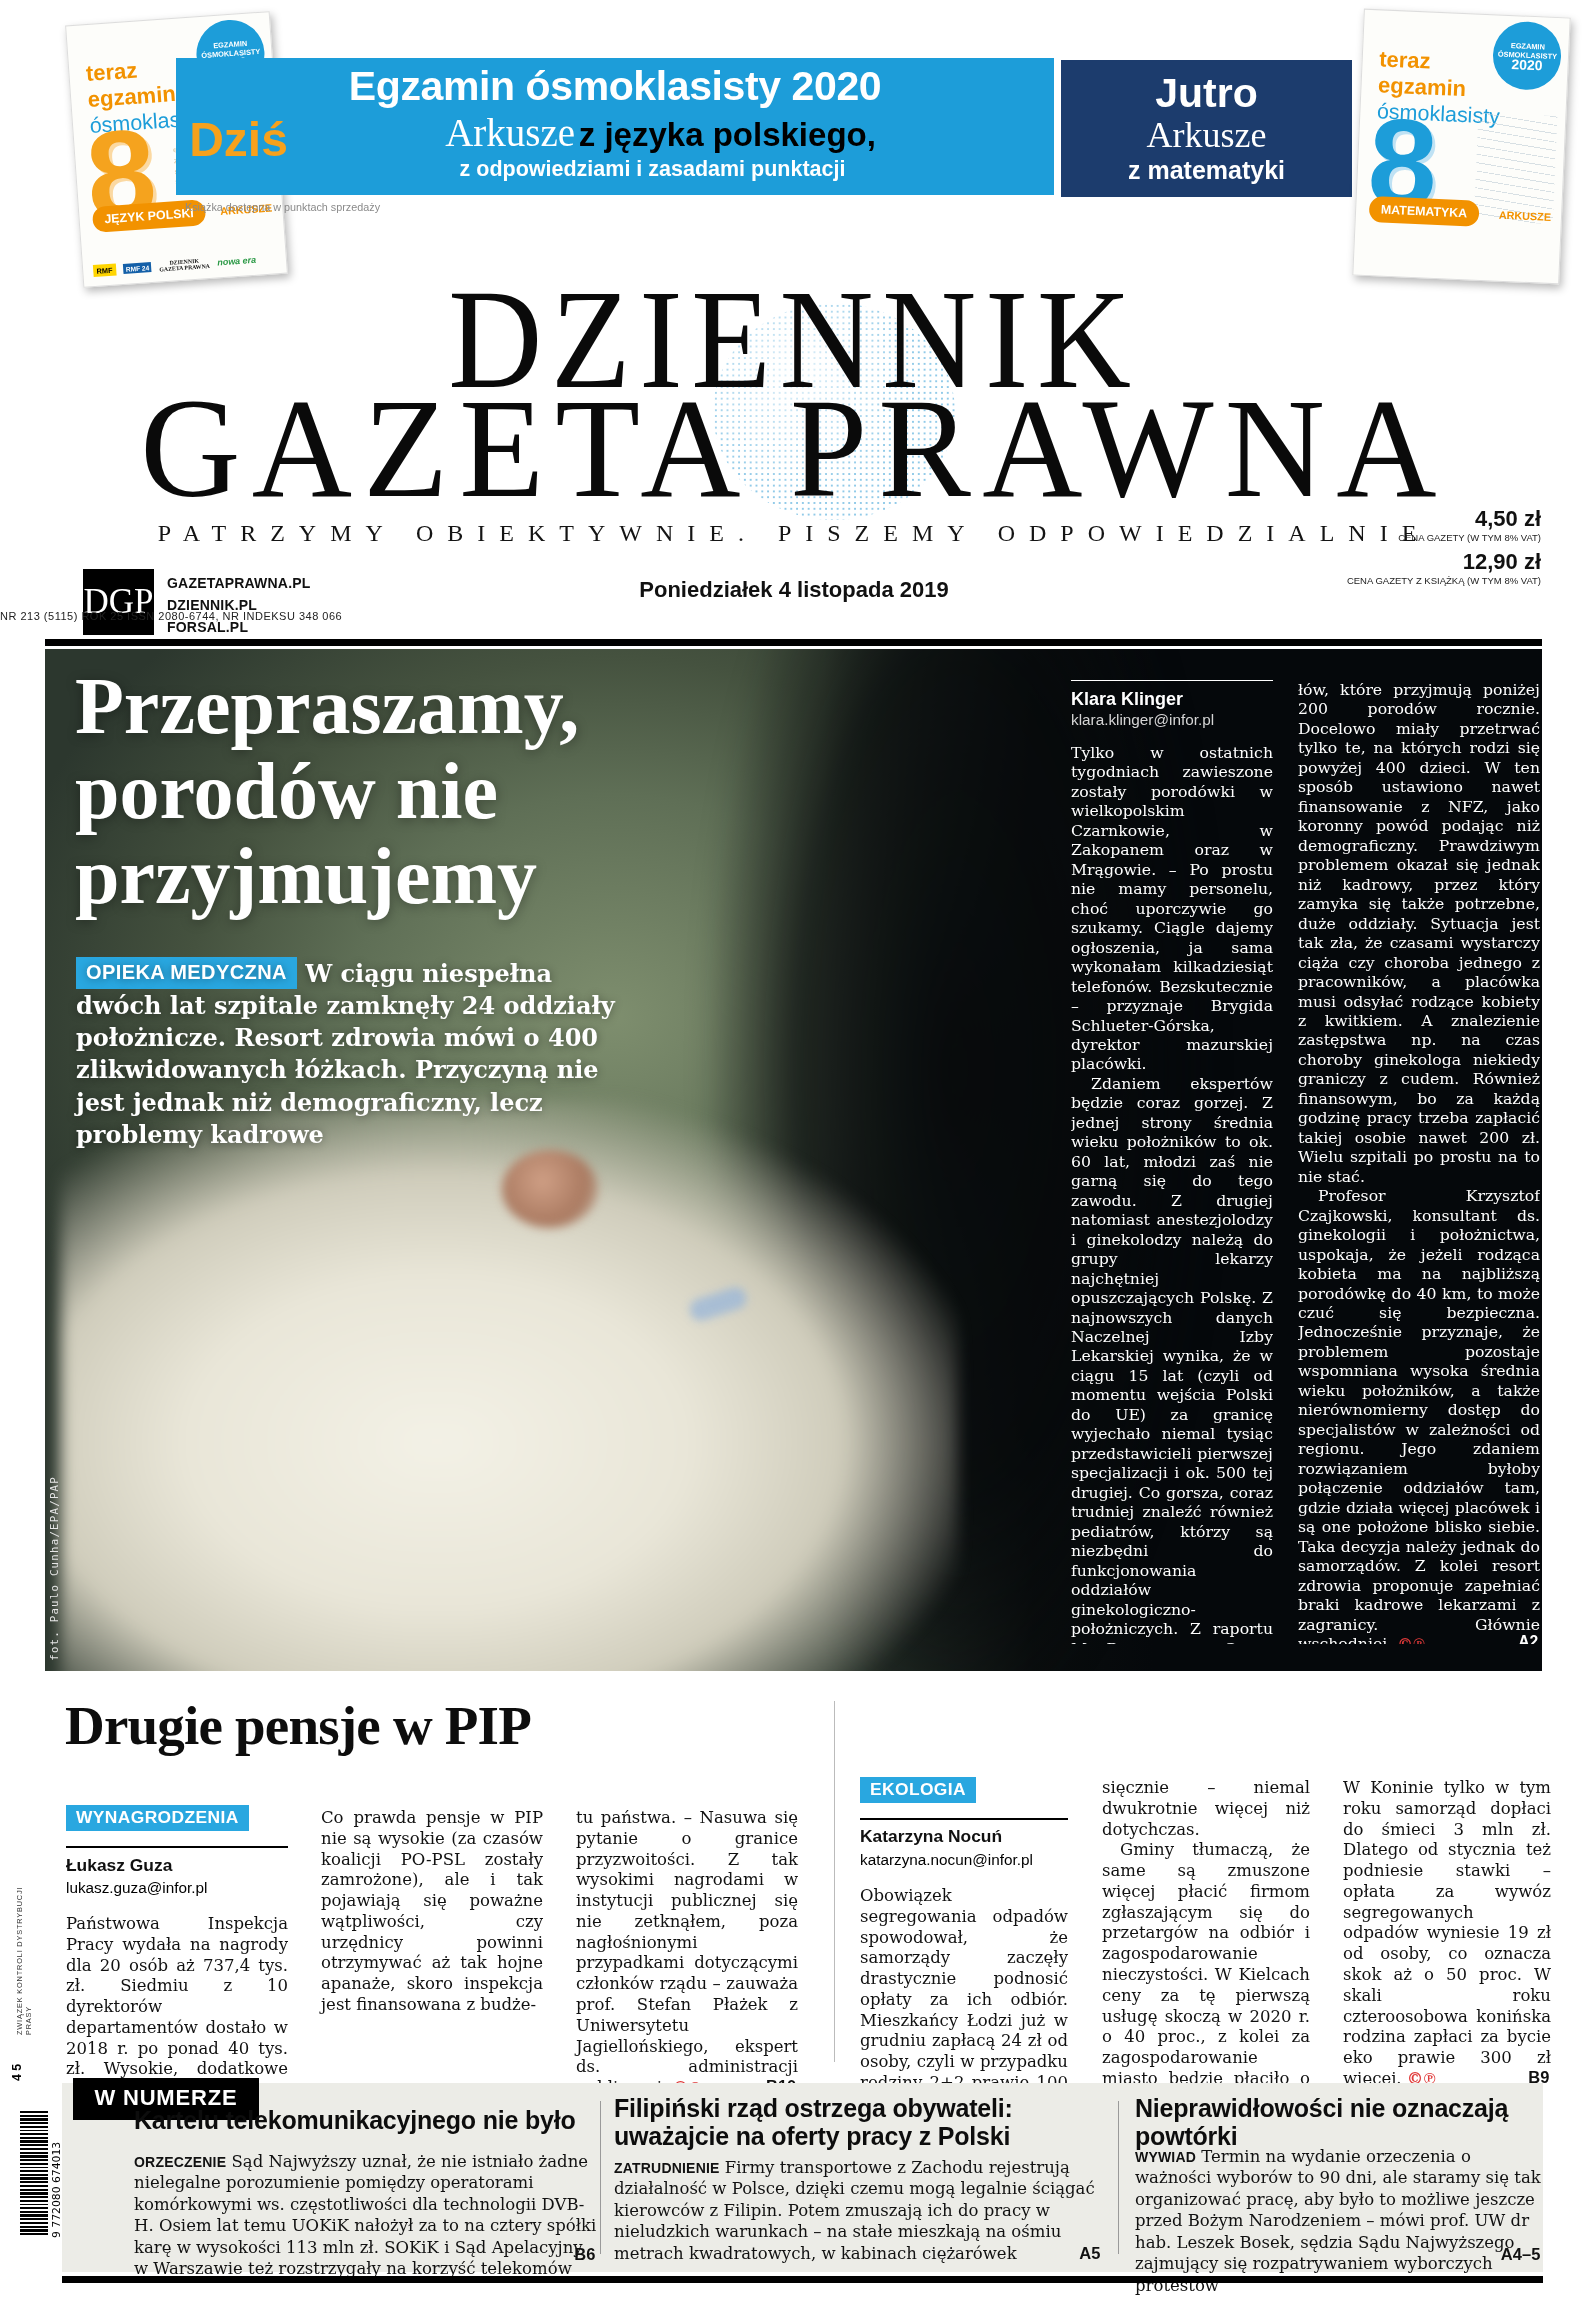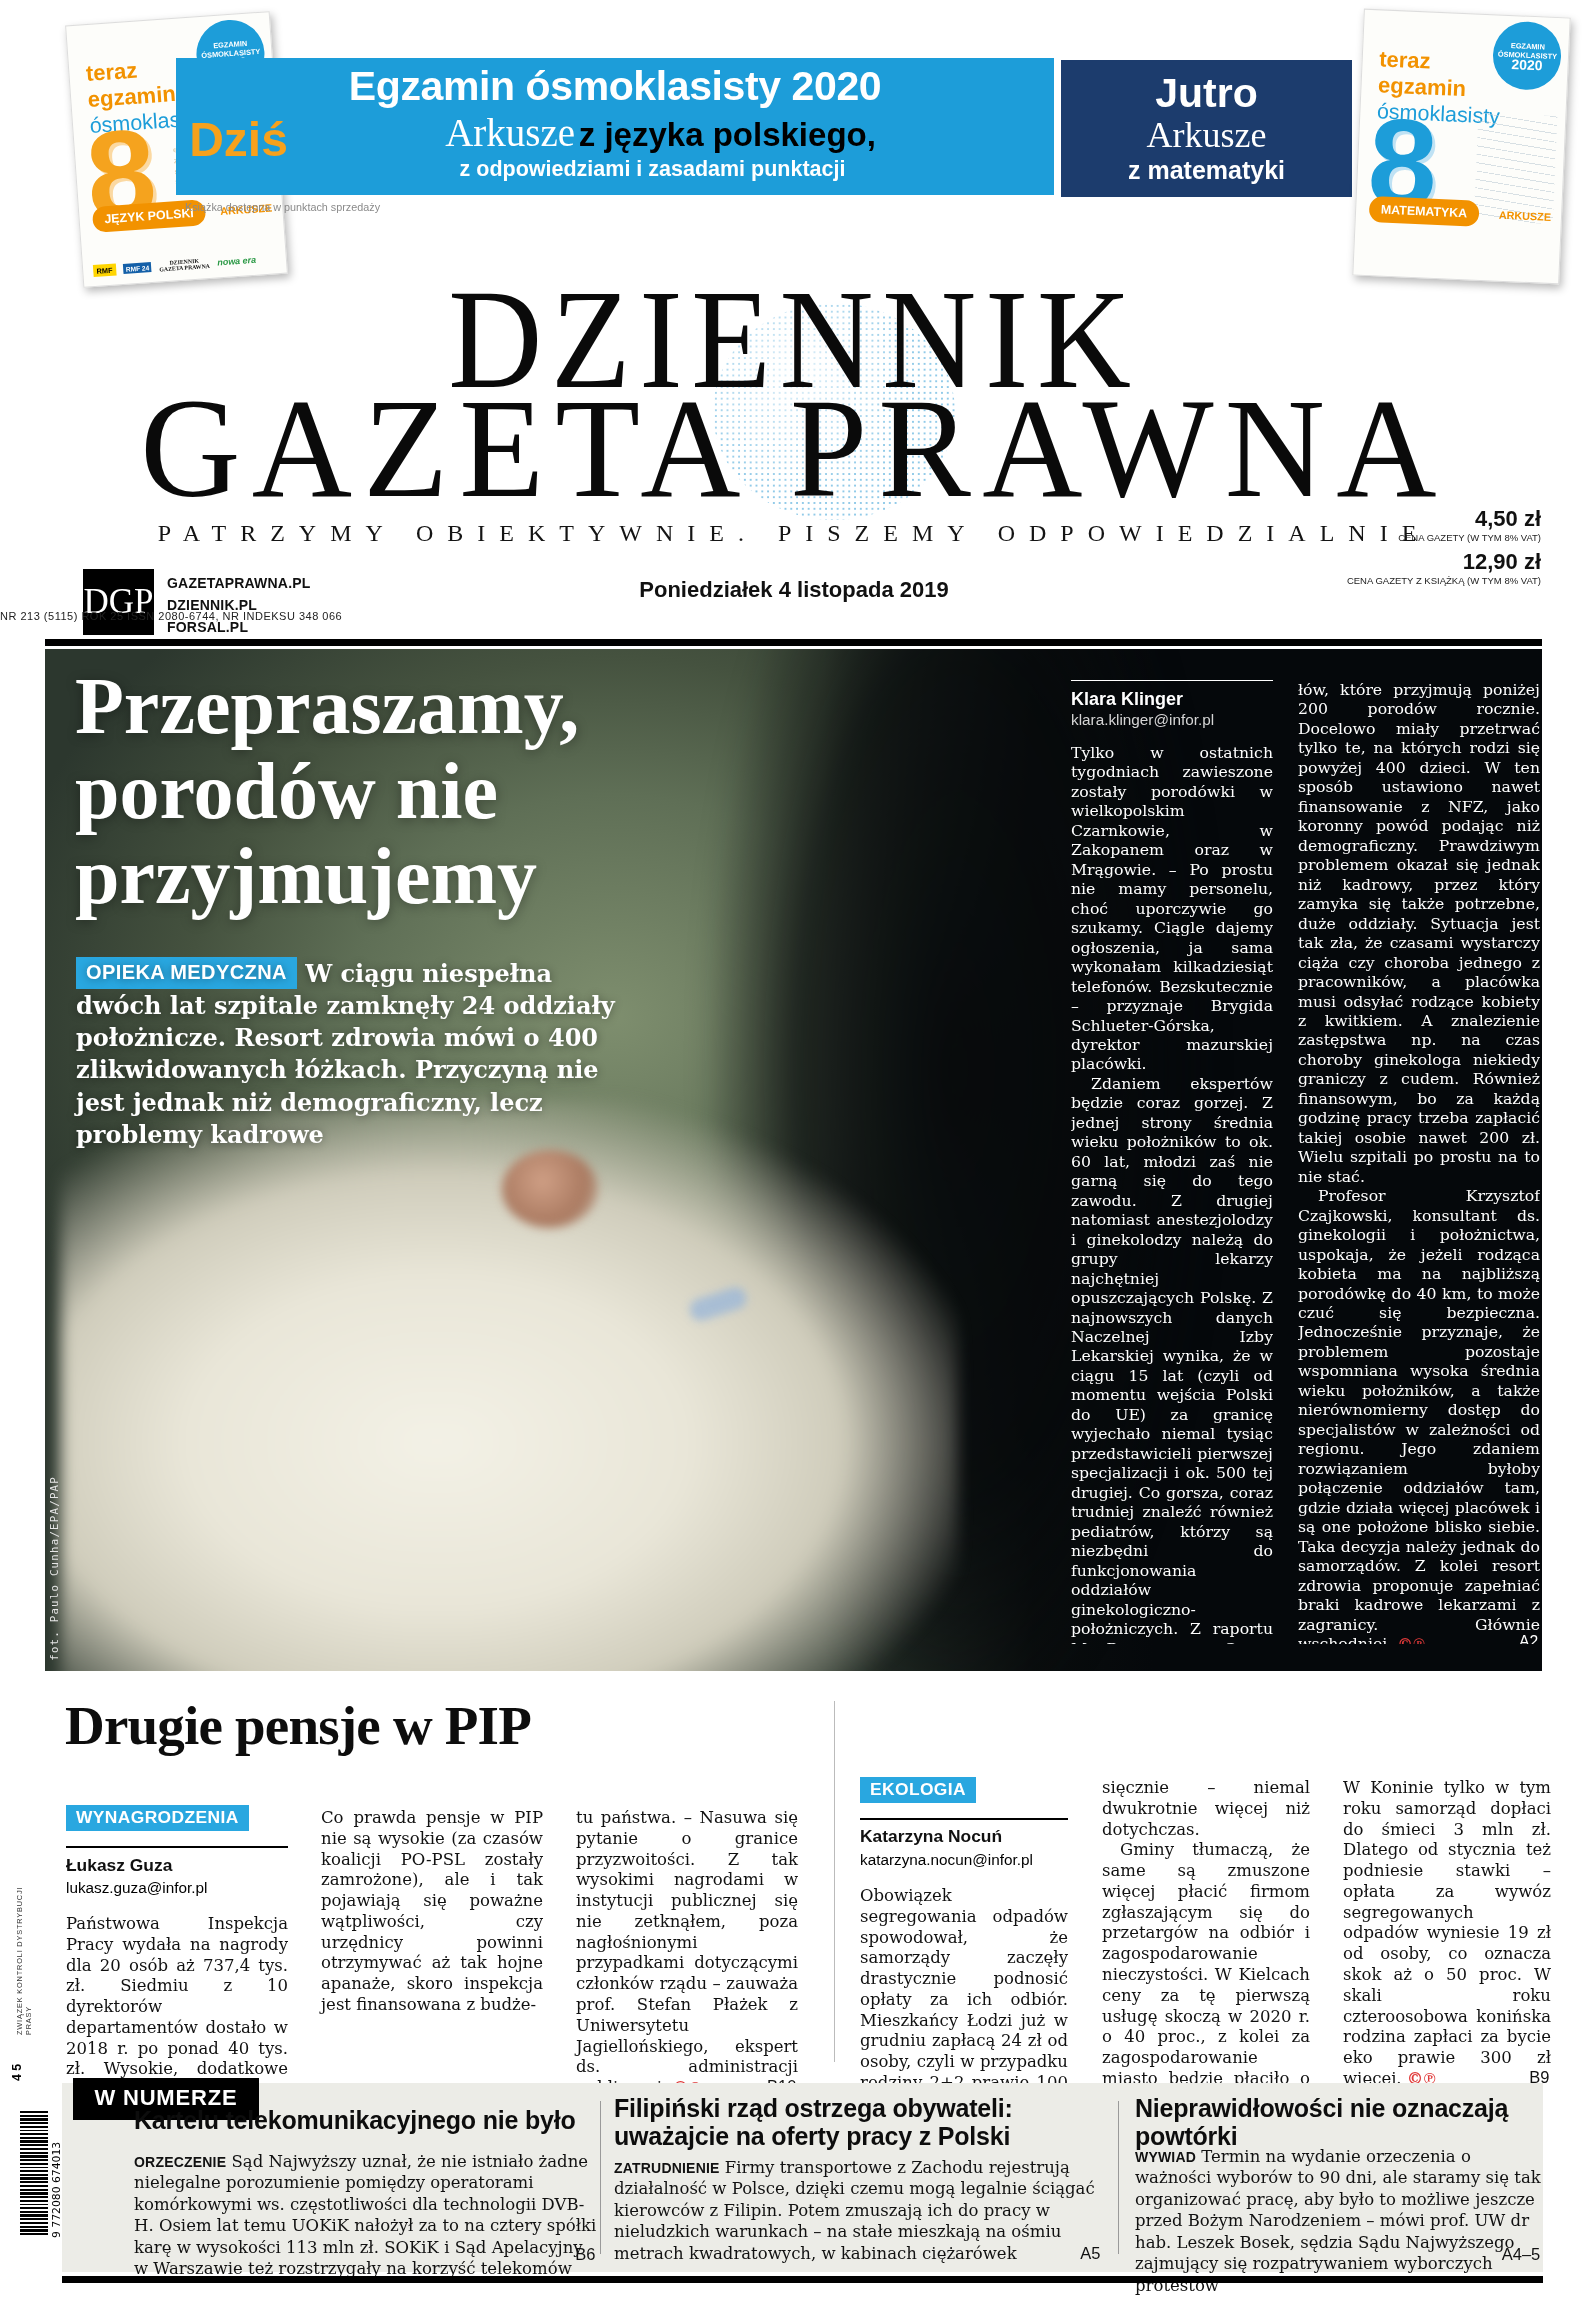--- a/index.html
+++ b/index.html
@@ -96,21 +96,21 @@
   .hcol{position:absolute;top:31px;font-family:"DejaVu Serif",serif;font-size:15.7px;line-height:1.24;
         text-align:justify;overflow:hidden;height:964px;}
   .hcol1{left:1026px;width:202px;}
   .hcol2{left:1253px;width:242px;}
   .hcol p{margin:0;}
   .hcol p + p{text-indent:20px;}
   .byline-rule{border-top:1.2px solid #fff;margin-bottom:8.3px;}
   .byline-name{font-family:"Liberation Sans",sans-serif;font-weight:bold;font-size:18px;line-height:21.5px;}
   .byline-email{font-family:"Liberation Sans",sans-serif;font-size:15.3px;color:#d5d5d5;margin-bottom:13.2px;}
   .endmark{color:#e03a3a;font-weight:bold;white-space:nowrap;}
-  .ref-br{position:absolute;right:1.7px;bottom:1.7px;font-family:"Liberation Sans",sans-serif;font-weight:normal;}
+  .ref-br{position:absolute;right:1.7px;bottom:1.7px;font-family:"Liberation Sans",sans-serif;font-weight:bold;}
   .relwrap{position:relative;}
 
   
   .story-hl{position:absolute;font-family:"Liberation Serif",serif;font-weight:bold;color:#0d0d0d;letter-spacing:-0.8px;}
   .pip-hl{left:65px;top:1694px;font-size:55px;}
   .eko-hl{left:860px;top:1701px;font-size:41px;}
   .mid-tag{position:absolute;}
   .mid-tag .tag{font-size:17.4px;}
   .mid-rule{position:absolute;height:1.7px;background:#000;}
   .mid-name{position:absolute;font-weight:bold;font-size:17.4px;}

